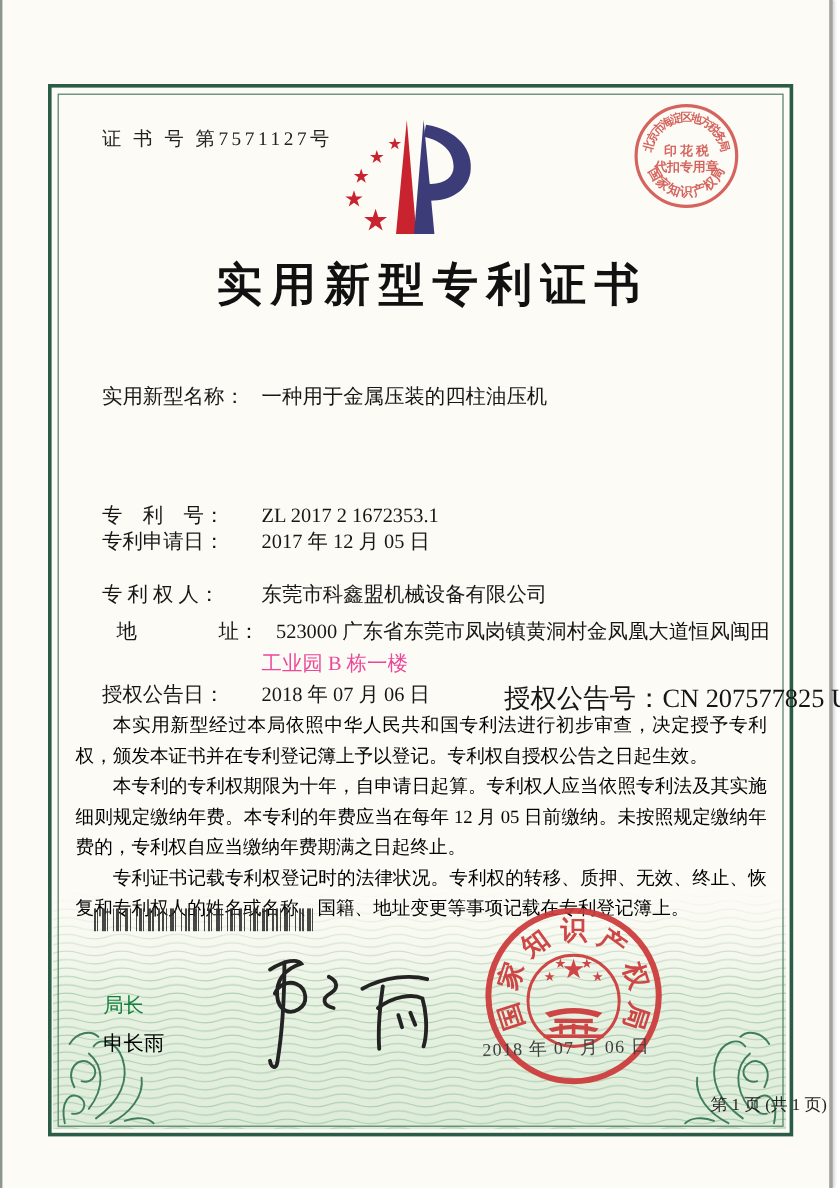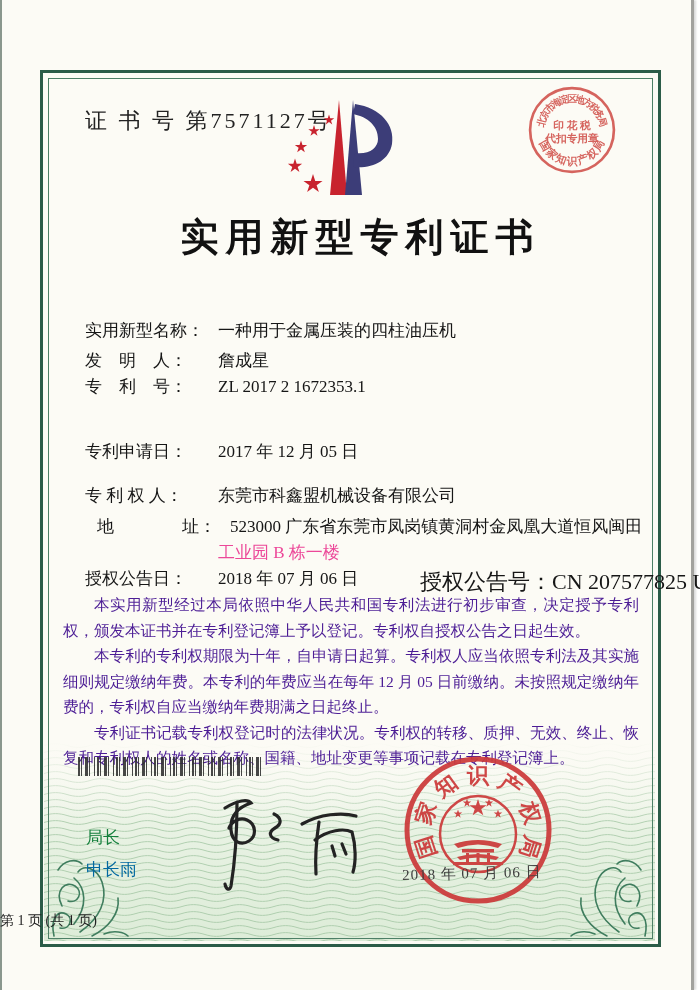--- a/index.html
+++ b/index.html
@@ -12,36 +12,36 @@
   #frame-outer{position:absolute;left:40px;top:70px;width:615px;height:871px;
     border:3px solid #2b5c48;}
   #frame-inner{position:absolute;left:5px;top:5px;right:5px;bottom:5px;
     border:1px solid #4d7f66;}
   
   #green-zone{position:absolute;left:44px;top:742px;width:611px;height:199px;
     background:linear-gradient(180deg,rgba(230,241,226,0) 0%,#e8f2e3 45%,#ddecd8 100%);}
   #green-zone .fade{position:absolute;left:0;top:0;width:100%;height:80px;
     background:linear-gradient(180deg,#fcfbf5 0%,rgba(252,251,245,0) 100%);}
   .abs{position:absolute;}
-  #cert-no{left:85px;top:106px;font-size:22px;letter-spacing:3px;color:#222;text-align:center;}
+  #cert-no{left:85px;top:106px;font-size:16px;letter-spacing:3px;color:#222;text-align:center;}
   #title{left:0;top:212px;width:689px;text-align:center;font-size:38px;font-weight:bold;
     letter-spacing:7px;color:#111;padding-left:16px;}
   .row{left:85px;font-size:17px;white-space:nowrap;color:#161616;}
   .row .lbl{display:inline-block;min-width:133px;}
   .addr2{left:218px;font-size:17px;color:#ec4899;}
   .grantno{left:420px;font-size:22px;color:#161616;white-space:nowrap;}
   #body-text{left:63px;top:592px;width:576px;font-size:15.5px;line-height:25.5px;
-    text-align:justify;color:#4c1d95;}
+    text-align:justify;color:#000000;}
   #body-text p{margin:0;text-indent:2em;}
   #barcode{left:78px;top:757px;width:183px;height:19px;opacity:.88;
     background:
      repeating-linear-gradient(90deg,#2e2e2e 0 2px,rgba(0,0,0,0) 2px 3px,#2e2e2e 3px 4px,rgba(0,0,0,0) 4px 7px,#2e2e2e 7px 10px,rgba(0,0,0,0) 10px 11px,#2e2e2e 11px 12px,rgba(0,0,0,0) 12px 16px,#2e2e2e 16px 17px,rgba(0,0,0,0) 17px 19px);}
   #director-label{left:86px;top:826px;font-size:17px;font-family:"Liberation Sans","DejaVu Sans",sans-serif;color:#15803d;}
-  #director-name{left:86px;top:858px;font-size:17px;font-family:"Liberation Sans","DejaVu Sans",sans-serif;color:#0369a1;}
-  #page-info{left:0;top:912px;width:689px;text-align:left;font-size:14px;color:#222;}
+  #director-name{left:86px;top:858px;font-size:17px;font-family:"Liberation Sans","DejaVu Sans",sans-serif;color:#000000;}
+  #page-info{left:0;top:912px;width:689px;text-align:right;font-size:14px;color:#222;}
   #seal-date{left:402px;top:864px;width:160px;font-size:15px;color:#3d3d3d;
     letter-spacing:1px;transform:rotate(-1.5deg);white-space:nowrap;}
   svg{display:block;}
   .seal-arc{font-family:"Liberation Serif","DejaVu Serif",serif;font-weight:bold;}
 </style>
 </head>
 <body>
 
 <div id="canvas">
   <div id="paper"></div>
@@ -129,24 +129,21 @@
       <text transform="translate(64.3,68) rotate(-40)" dominant-baseline="central" font-size="10.5">权</text>
       <text transform="translate(71,60) rotate(-60)" dominant-baseline="central" font-size="10.5">局</text>
     </g>
   </svg>
 
   <div class="abs" id="title">实用新型专利证书</div>
 
   <div class="abs row" style="top:303px;margin-top:16px;">
     <span class="lbl">实用新型名称：</span><span>一种用于金属压装的四柱油压机</span>
   </div>
-  <div class="abs row" style="top:349px;">
-    <span class="lbl">发　明　人：</span><span>詹成星</span>
-  </div>
-  <div class="abs row" style="top:375px;">
+  <div class="abs row" style="top:418px;">
     <span class="lbl">专　利　号：</span><span>ZL 2017 2 1672353.1</span>
   </div>
   <div class="abs row" style="top:440px;">
     <span class="lbl">专利申请日：</span><span>2017 年 12 月 05 日</span>
   </div>
   <div class="abs row" style="top:484px;">
     <span class="lbl">专 利 权 人：</span><span>东莞市科鑫盟机械设备有限公司</span>
   </div>
   <div class="abs row" style="top:515px;margin-left:12px;">
     <span class="lbl">地　　　　址：</span><span>523000 广东省东莞市凤岗镇黄洞村金凤凰大道恒风闽田</span>

